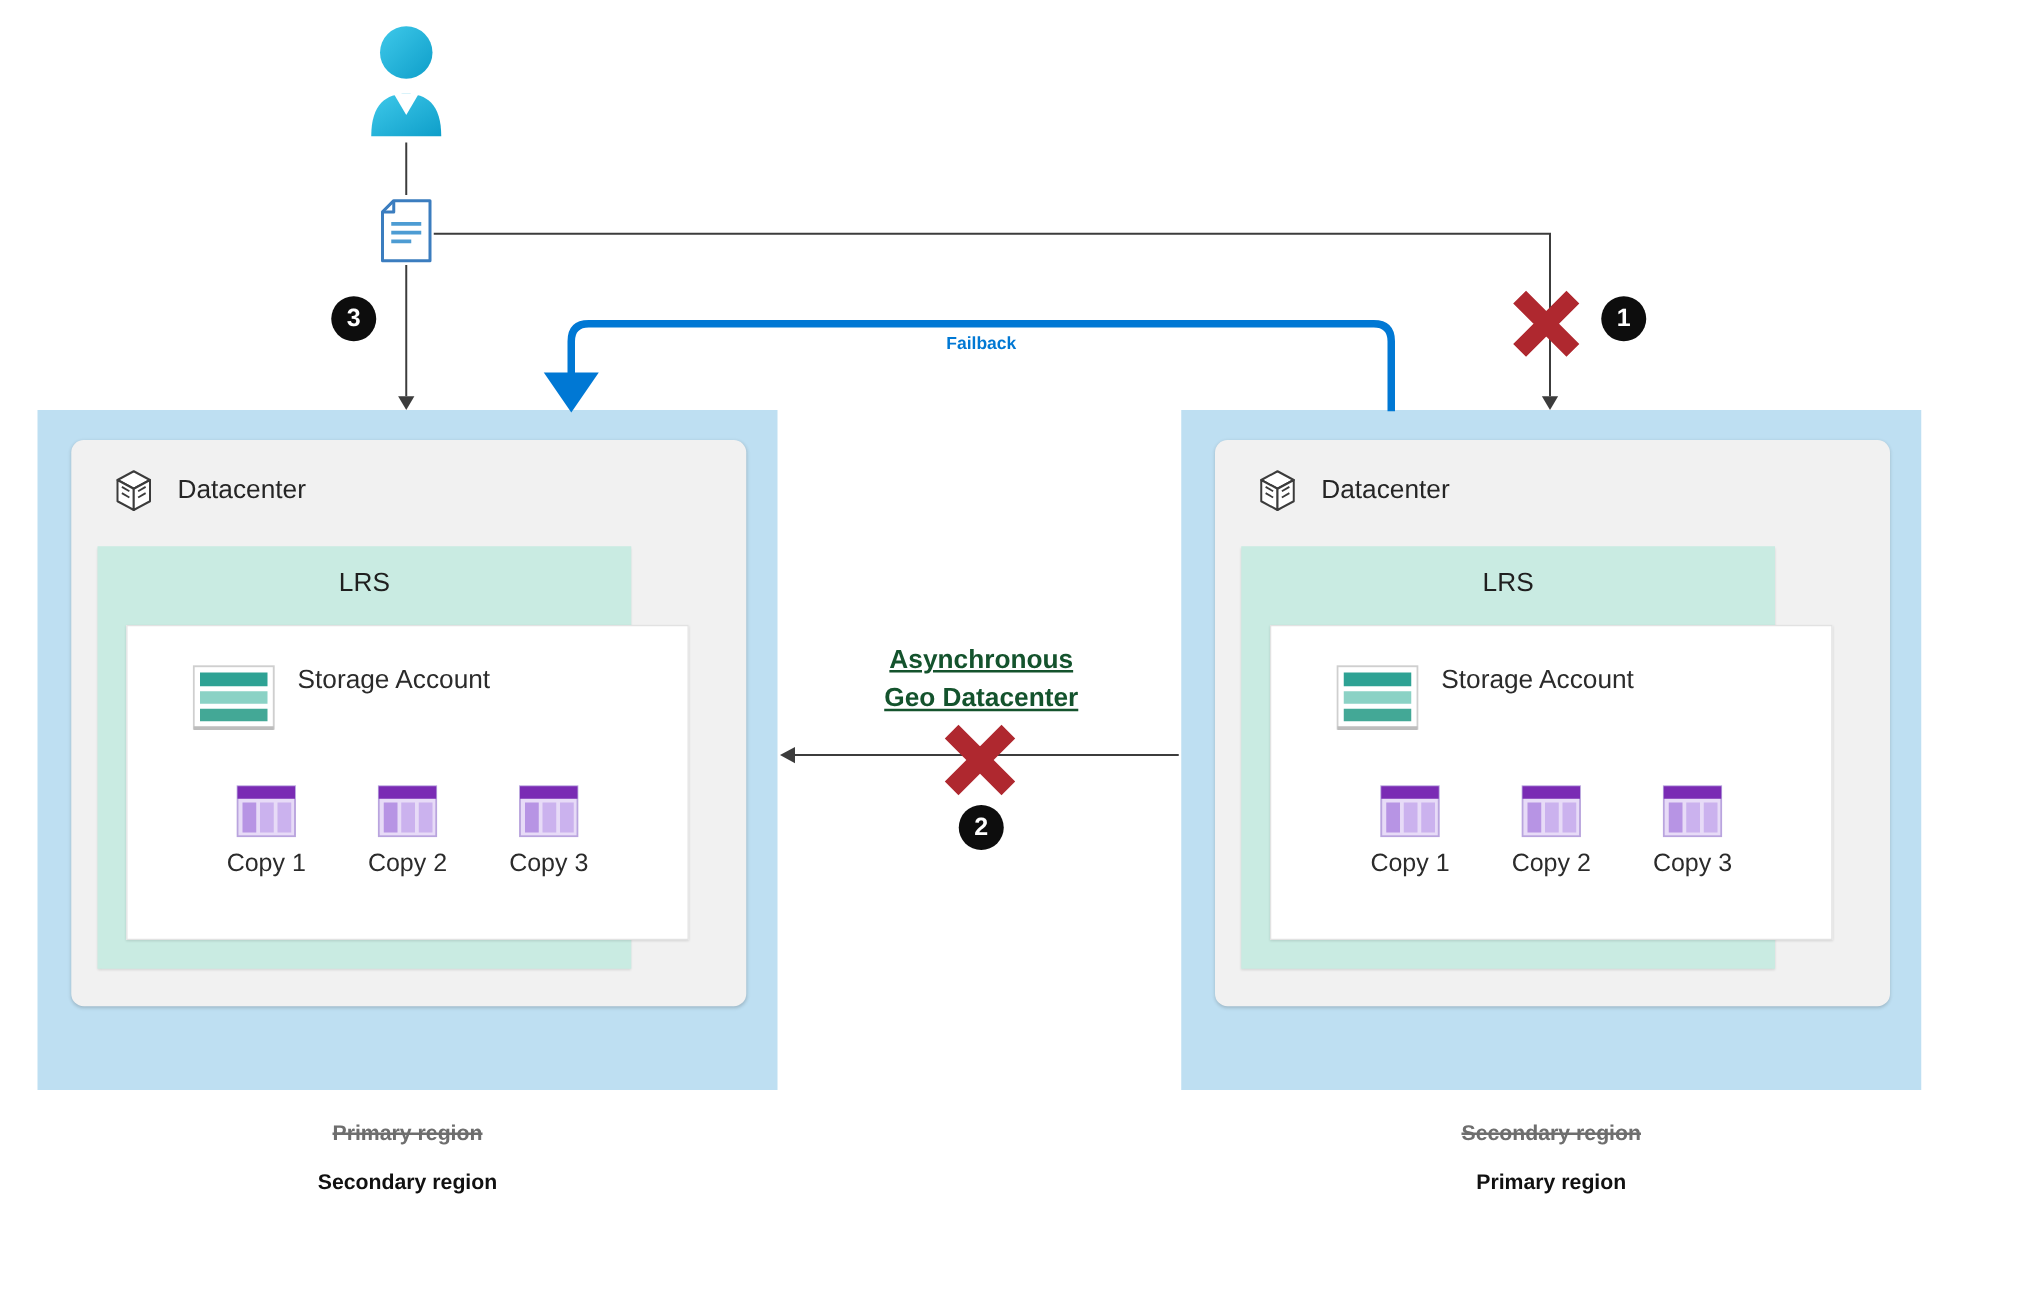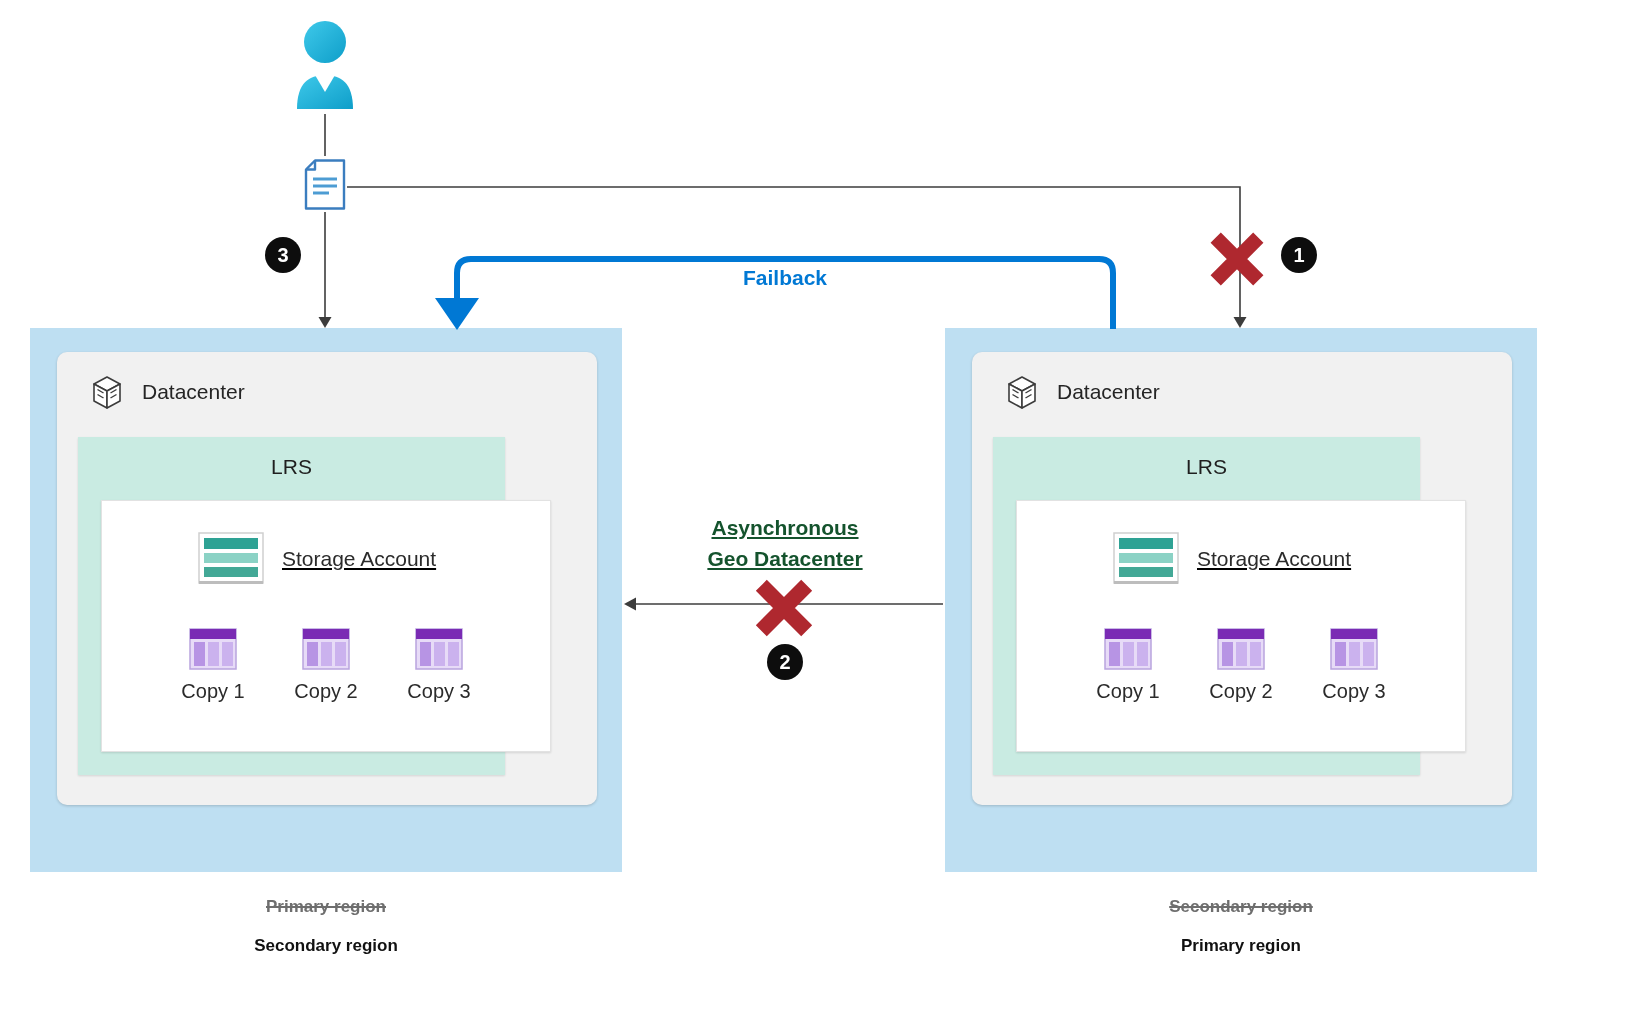--- a/index.html
+++ b/index.html
@@ -18,36 +18,36 @@
   }
   .connectors{position:absolute;left:0;top:0;z-index:2;pointer-events:none;}
   .region{position:absolute;top:328px;width:592px;height:544px;background:var(--region-bg);z-index:1;}
   #region-left{left:30px;} #region-right{left:945px;}
   .datacenter{position:absolute;left:27px;top:24px;width:540px;height:453px;background:var(--dc-bg);box-shadow:0 1px 3px rgba(0,0,0,.18);border-radius:10px;}
   .dc-header{position:absolute;left:30px;top:20px;display:flex;align-items:center;gap:15px;}
   .dc-label{font-size:21px;color:#252525;}
   .lrs{position:absolute;left:21px;top:85px;width:427px;height:338px;background:var(--lrs-bg);box-shadow:0 1px 2px rgba(0,0,0,.12);}
   .lrs-title{text-align:center;font-size:21px;color:#1f1f1f;padding-top:18px;}
   .white-panel{position:absolute;left:23px;top:63px;width:450px;height:252px;background:#ffffff;border:1px solid #e2e2e2;box-sizing:border-box;box-shadow:0 1px 2px rgba(0,0,0,.12);}
-  .storage-row{margin-top:31px;display:flex;align-items:center;gap:18px;padding-left:96px;text-decoration:underline;}
+  .storage-row{margin-top:31px;display:flex;align-items:flex-start;gap:18px;padding-left:52px;}
   .storage-label{font-size:21px;color:#2b2b2b;}
   .copies-row{margin-top:42px;display:flex;justify-content:space-between;padding:0 72px;}
   .copy-item{display:flex;flex-direction:column;align-items:center;width:78px;}
   .copy-label{margin-top:10px;font-size:20px;color:#2b2b2b;}
   .icon{display:inline-flex;line-height:0;}
   .abs{position:absolute;z-index:4;}
   .badge{width:36px;height:36px;border-radius:50%;background:var(--badge);color:#fff;
     display:flex;align-items:center;justify-content:center;font-size:20px;font-weight:bold;z-index:5;}
   #badge-1{left:1281px;top:237px;} #badge-2{left:767px;top:644px;} #badge-3{left:265px;top:237px;}
   .error-x{z-index:5;line-height:0;}
   #error-x-1{left:1206px;top:228px;} #error-x-2{left:751px;top:575px;}
   #person{left:292px;top:16px;z-index:3;}
   #document{left:303px;top:158px;z-index:3;}
   .failback-label{left:620px;top:266px;width:330px;text-align:center;
-    color:var(--blue);font-size:21px;font-weight:bold;z-index:5;}
+    color:var(--blue);font-size:14px;font-weight:bold;z-index:5;}
   .geo-label{left:600px;top:512px;width:370px;text-align:center;color:#14532d;
     font-size:21px;font-weight:bold;line-height:31px;z-index:5;text-decoration:underline;}
   .caption{position:absolute;width:592px;text-align:center;font-size:17px;font-weight:bold;z-index:2;}
   .caption.former{color:#6e6e6e;text-decoration:line-through;text-decoration-thickness:2px;}
   .caption.current{color:#111111;}
   #caption-left-former{left:30px;top:897px;} #caption-left-current{left:30px;top:936px;}
   #caption-right-former{left:945px;top:897px;} #caption-right-current{left:945px;top:936px;}
 </style>
 </head>
 <body>

